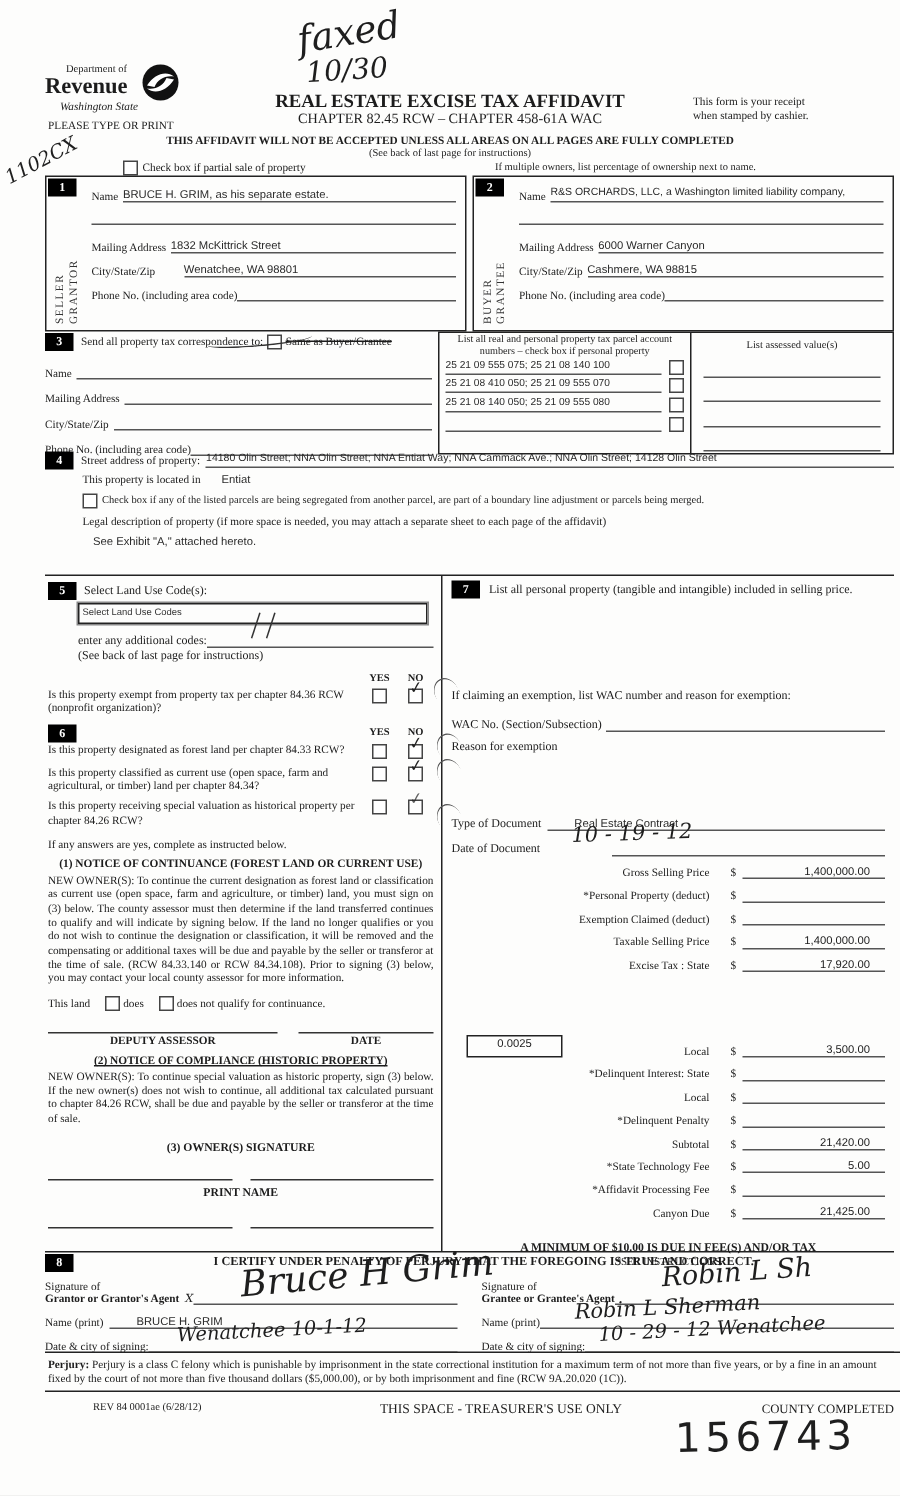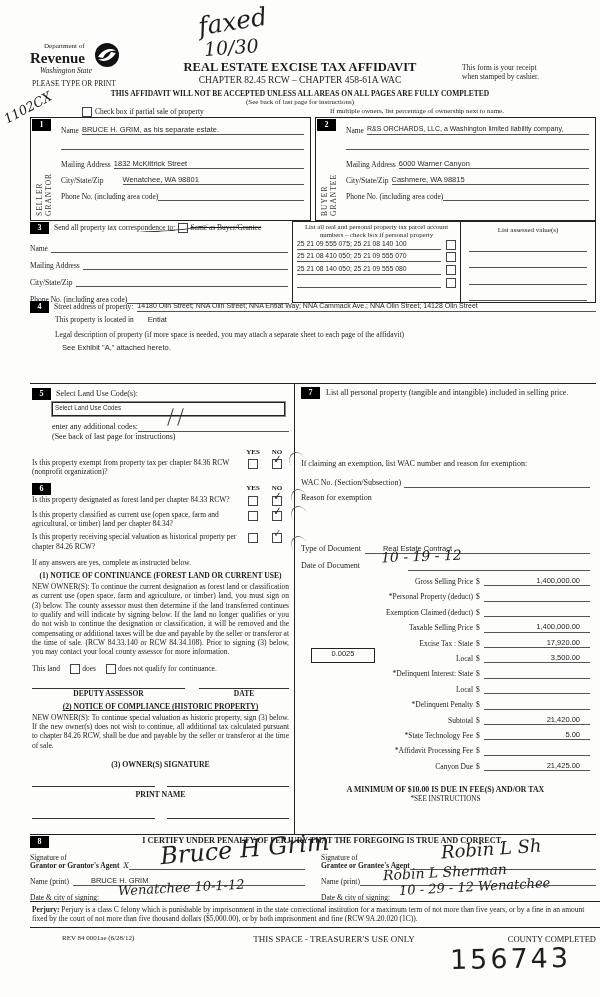--- a/index.html
+++ b/index.html
@@ -18,21 +18,21 @@
   .cb .ck{position:absolute;left:0px;top:-6px;font-size:11px;color:#222;transform:rotate(-8deg);line-height:1;}
   .fl{display:flex;align-items:flex-end;}
   .ul{border-bottom:1px solid #555;flex:1;min-height:9px;}
   .ul2{border-bottom:1px solid #555;display:inline-block;min-height:9px;}
   .box{border:1px solid #222;}
   .vert{writing-mode:vertical-rl;transform:rotate(180deg);font-size:7.5px;letter-spacing:1px;color:#333;}
   .qrow{display:flex;align-items:flex-start;margin-top:4px;}
   .qtxt{flex:1;padding-right:4px;}
   .qcell{flex:0 0 24px;display:flex;justify-content:center;padding-top:1px;}
   .mrow{display:flex;align-items:flex-end;height:15.4px;}
-  .mlab{flex:0 0 172px;text-align:right;padding-right:3px;}
+  .mlab{flex:0 0 172px;text-align:right;padding-right:14px;}
   .mdol{flex:0 0 8px;}
   .mul{flex:1;border-bottom:1px solid #555;text-align:right;padding-right:10px;font-family:"Liberation Sans",sans-serif;}
   .slash{position:absolute;width:1px;background:#333;transform:rotate(18deg);}
   .arc{position:absolute;width:16px;height:12px;border-top:1.3px solid #555;border-radius:60% 60% 0 0/100% 100% 0 0;transform:rotate(-28deg);}
 </style>
 </head>
 <body>
 
 <div class="page">
 
@@ -192,20 +192,24 @@
 
   <div class="abs" style="left:30px;top:300px;width:566px;">
     <div class="fl" style="align-items:center;height:13px;">
       <span class="secnum">4</span>
       <span style="margin-left:5px;">Street address of property:</span>
       <span class="ul typed" style="margin-left:4px;font-size:7px;">14180 Olin Street; NNA Olin Street; NNA Entiat Way; NNA Cammack Ave.; NNA Olin Street; 14128 Olin Street</span>
     </div>
     <div class="fl" style="height:14px;align-items:center;margin-left:25px;">
       <span>This property is located in</span>
       <span class="typed" style="margin-left:14px;">Entiat</span>
+    </div>
+    <div class="fl" style="height:13px;align-items:center;margin-left:25px;">
+      <span class="cb"></span>
+      <span style="margin-left:3px;font-size:7px;">Check box if any of the listed parcels are being segregated from another parcel, are part of a boundary line adjustment or parcels being merged.</span>
     </div>
     <div style="margin-left:25px;margin-top:3px;">Legal description of property (if more space is needed, you may attach a separate sheet to each page of the affidavit)</div>
     <div class="typed" style="margin-left:32px;margin-top:4px;">See Exhibit "A," attached hereto.</div>
   </div>
 
   <div class="abs" style="left:30px;top:383px;width:566px;height:450px;border-top:1px solid #222;border-bottom:1px solid #222;display:flex;">
 
     <div style="flex:0 0 257px;border-right:1px solid #222;padding:3px 5px 0 2px;position:relative;">
       <div class="fl" style="align-items:center;height:13px;">
         <span class="secnum">5</span>
@@ -348,21 +352,21 @@
       <div class="mrow">
           <span class="mlab">Taxable Selling Price</span>
           <span class="mdol">$</span>
           <span class="mul">1,400,000.00</span>
         </div>
       <div class="mrow">
           <span class="mlab">Excise Tax : State</span>
           <span class="mdol">$</span>
           <span class="mul">17,920.00</span>
         </div>
-      <div class="mrow" style="position:relative;">
+      <div class="mrow" style="position:relative;margin-top:42px;">
         <span class="box sans abs ctr" style="left:10px;top:0px;width:62px;height:13px;font-size:7.5px;">0.0025</span>
         <span class="mlab">Local</span>
           <span class="mdol">$</span>
           <span class="mul">3,500.00</span>
       </div>
       <div class="mrow">
           <span class="mlab">*Delinquent Interest: State</span>
           <span class="mdol">$</span>
           <span class="mul"></span>
         </div>

